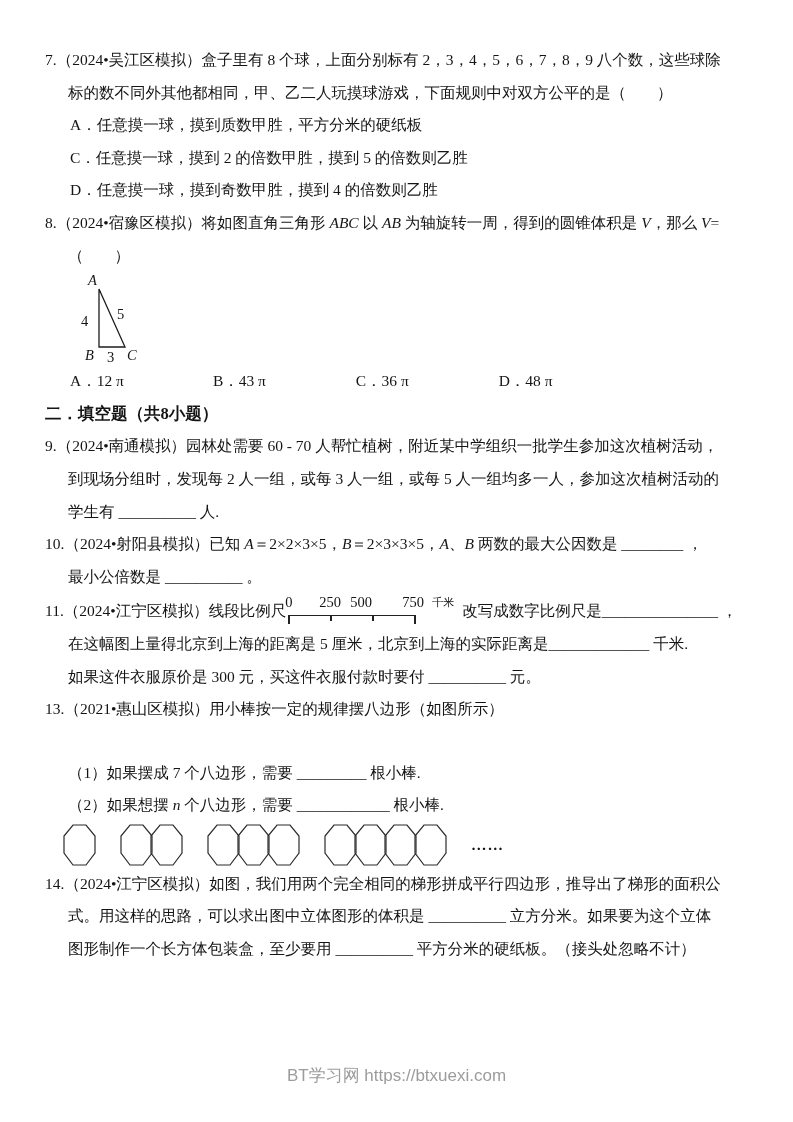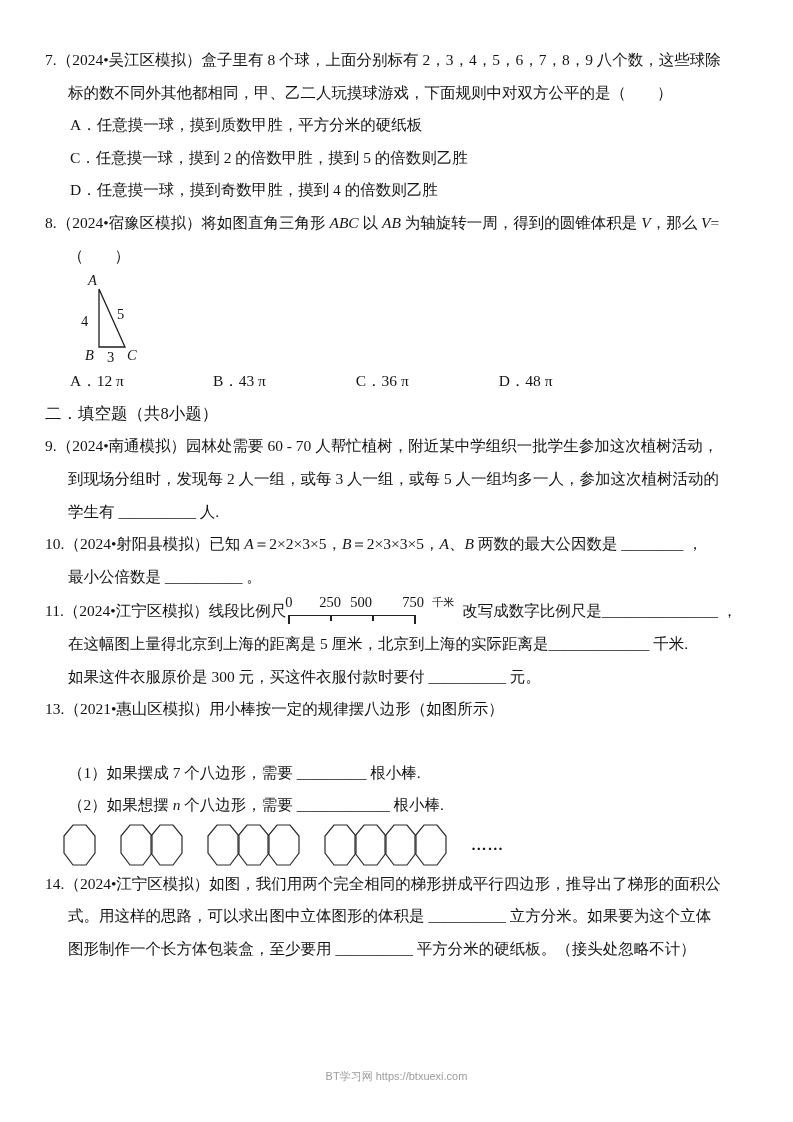--- a/index.html
+++ b/index.html
@@ -12,21 +12,21 @@
     font-family:"Liberation Serif","DejaVu Serif",serif;
     font-size:15.5px;
     color:#141414;
     line-height:32.6px;
     overflow:hidden;
     margin:0 auto;
   }
   .line{white-space:nowrap;}
   .cont{padding-left:23px;}
   .opt{padding-left:25px;}
-  .sec{font-weight:normal;font-size:16.5px;}
+  .sec{font-weight:bold;font-size:16.5px;}
   i{font-style:italic;}
 
   
   .fig-tri{height:93px;position:relative;margin-left:15px;}
   .fig-tri svg{display:block;}
   .fig-tri text{font-family:"Liberation Serif","DejaVu Serif",serif;font-size:14.5px;fill:#141414;}
   .fig-tri text.v{font-style:italic;}
 
   
   .optrow span{display:inline-block;width:139px;}
@@ -52,21 +52,21 @@
 
   
   .figspace{height:31px;}
   .octrow{display:flex;align-items:center;gap:23px;height:46px;margin-left:18px;}
   .octrow .dots{font-weight:bold;letter-spacing:1px;}
 
   .footer{
     position:absolute;left:0;right:0;top:1064px;
     text-align:center;color:#9c9c9c;
     font-family:"Liberation Sans","DejaVu Sans",sans-serif;
-    font-size:11px;line-height:24px;
+    font-size:17px;line-height:24px;
   }
 </style>
 </head>
 <body>
 
 <div class="page">
 
   <div class="line">7.（2024•吴江区模拟）盒子里有 8 个球，上面分别标有 2，3，4，5，6，7，8，9 八个数，这些球除</div>
   <div class="line cont">标的数不同外其他都相同，甲、乙二人玩摸球游戏，下面规则中对双方公平的是（　　）</div>
   <div class="line opt">A．任意摸一球，摸到质数甲胜，平方分米的硬纸板</div>

